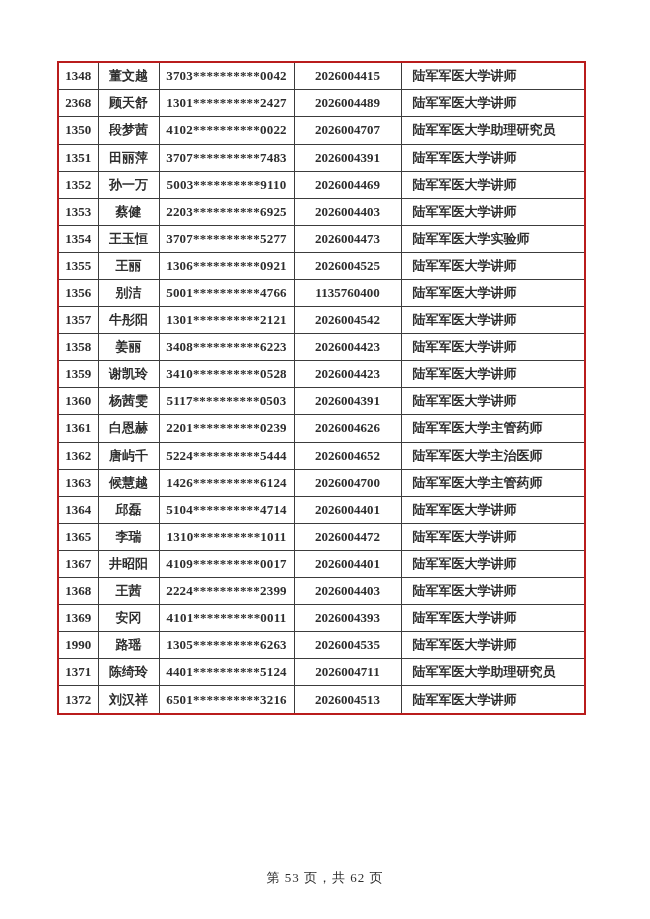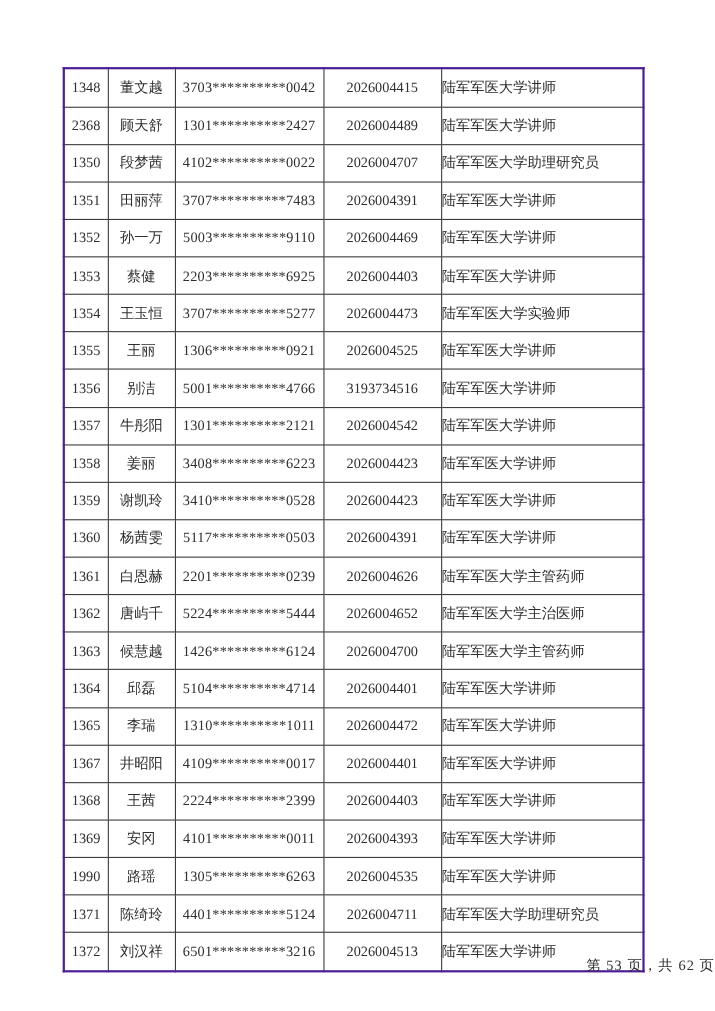--- a/index.html
+++ b/index.html
@@ -14,49 +14,50 @@
     background: #ffffff;
     font-family: "Liberation Serif", "DejaVu Serif", serif;
     color: #2e2e2e;
     overflow: hidden;
   }
   table.roster {
     position: absolute;
     left: 57px;
     top: 61px;
     width: 527px;
-    height: 823px;
+    height: 654px;
     border-collapse: collapse;
     table-layout: fixed;
-    border: 2px solid #4c1d95;
+    border: 2px solid #b91c1c;
+    font-weight: bold;
   }
   table.roster td {
     border: 1px solid #3c3c3c;
     font-size: 13px;
     text-align: center;
     vertical-align: middle;
     padding: 0;
     white-space: nowrap;
     overflow: hidden;
     color: #2e2e2e;
   }
   table.roster td.pos {
     text-align: left;
-    padding-left: 0;
+    padding-left: 11px;
   }
   table.roster td.idnum {
     letter-spacing: 0.2px;
     margin-left: 36px;
   }
   .footer {
     position: absolute;
     top: 869px;
     left: 0;
     width: 650px;
-    text-align: right;
+    text-align: center;
     font-size: 13px;
     color: #2e2e2e;
     letter-spacing: 1px;
   }
 </style>
 </head>
 <body>
 
 <div class="page">
   <table class="roster">
@@ -121,21 +122,21 @@
           <td>1355</td>
           <td>王丽</td>
           <td class="idnum">1306**********0921</td>
           <td>2026004525</td>
           <td class="pos">陆军军医大学讲师</td>
         </tr>
         <tr>
           <td>1356</td>
           <td>别洁</td>
           <td class="idnum">5001**********4766</td>
-          <td>3193734516</td>
+          <td>1135760400</td>
           <td class="pos">陆军军医大学讲师</td>
         </tr>
         <tr>
           <td>1357</td>
           <td>牛彤阳</td>
           <td class="idnum">1301**********2121</td>
           <td>2026004542</td>
           <td class="pos">陆军军医大学讲师</td>
         </tr>
         <tr>

